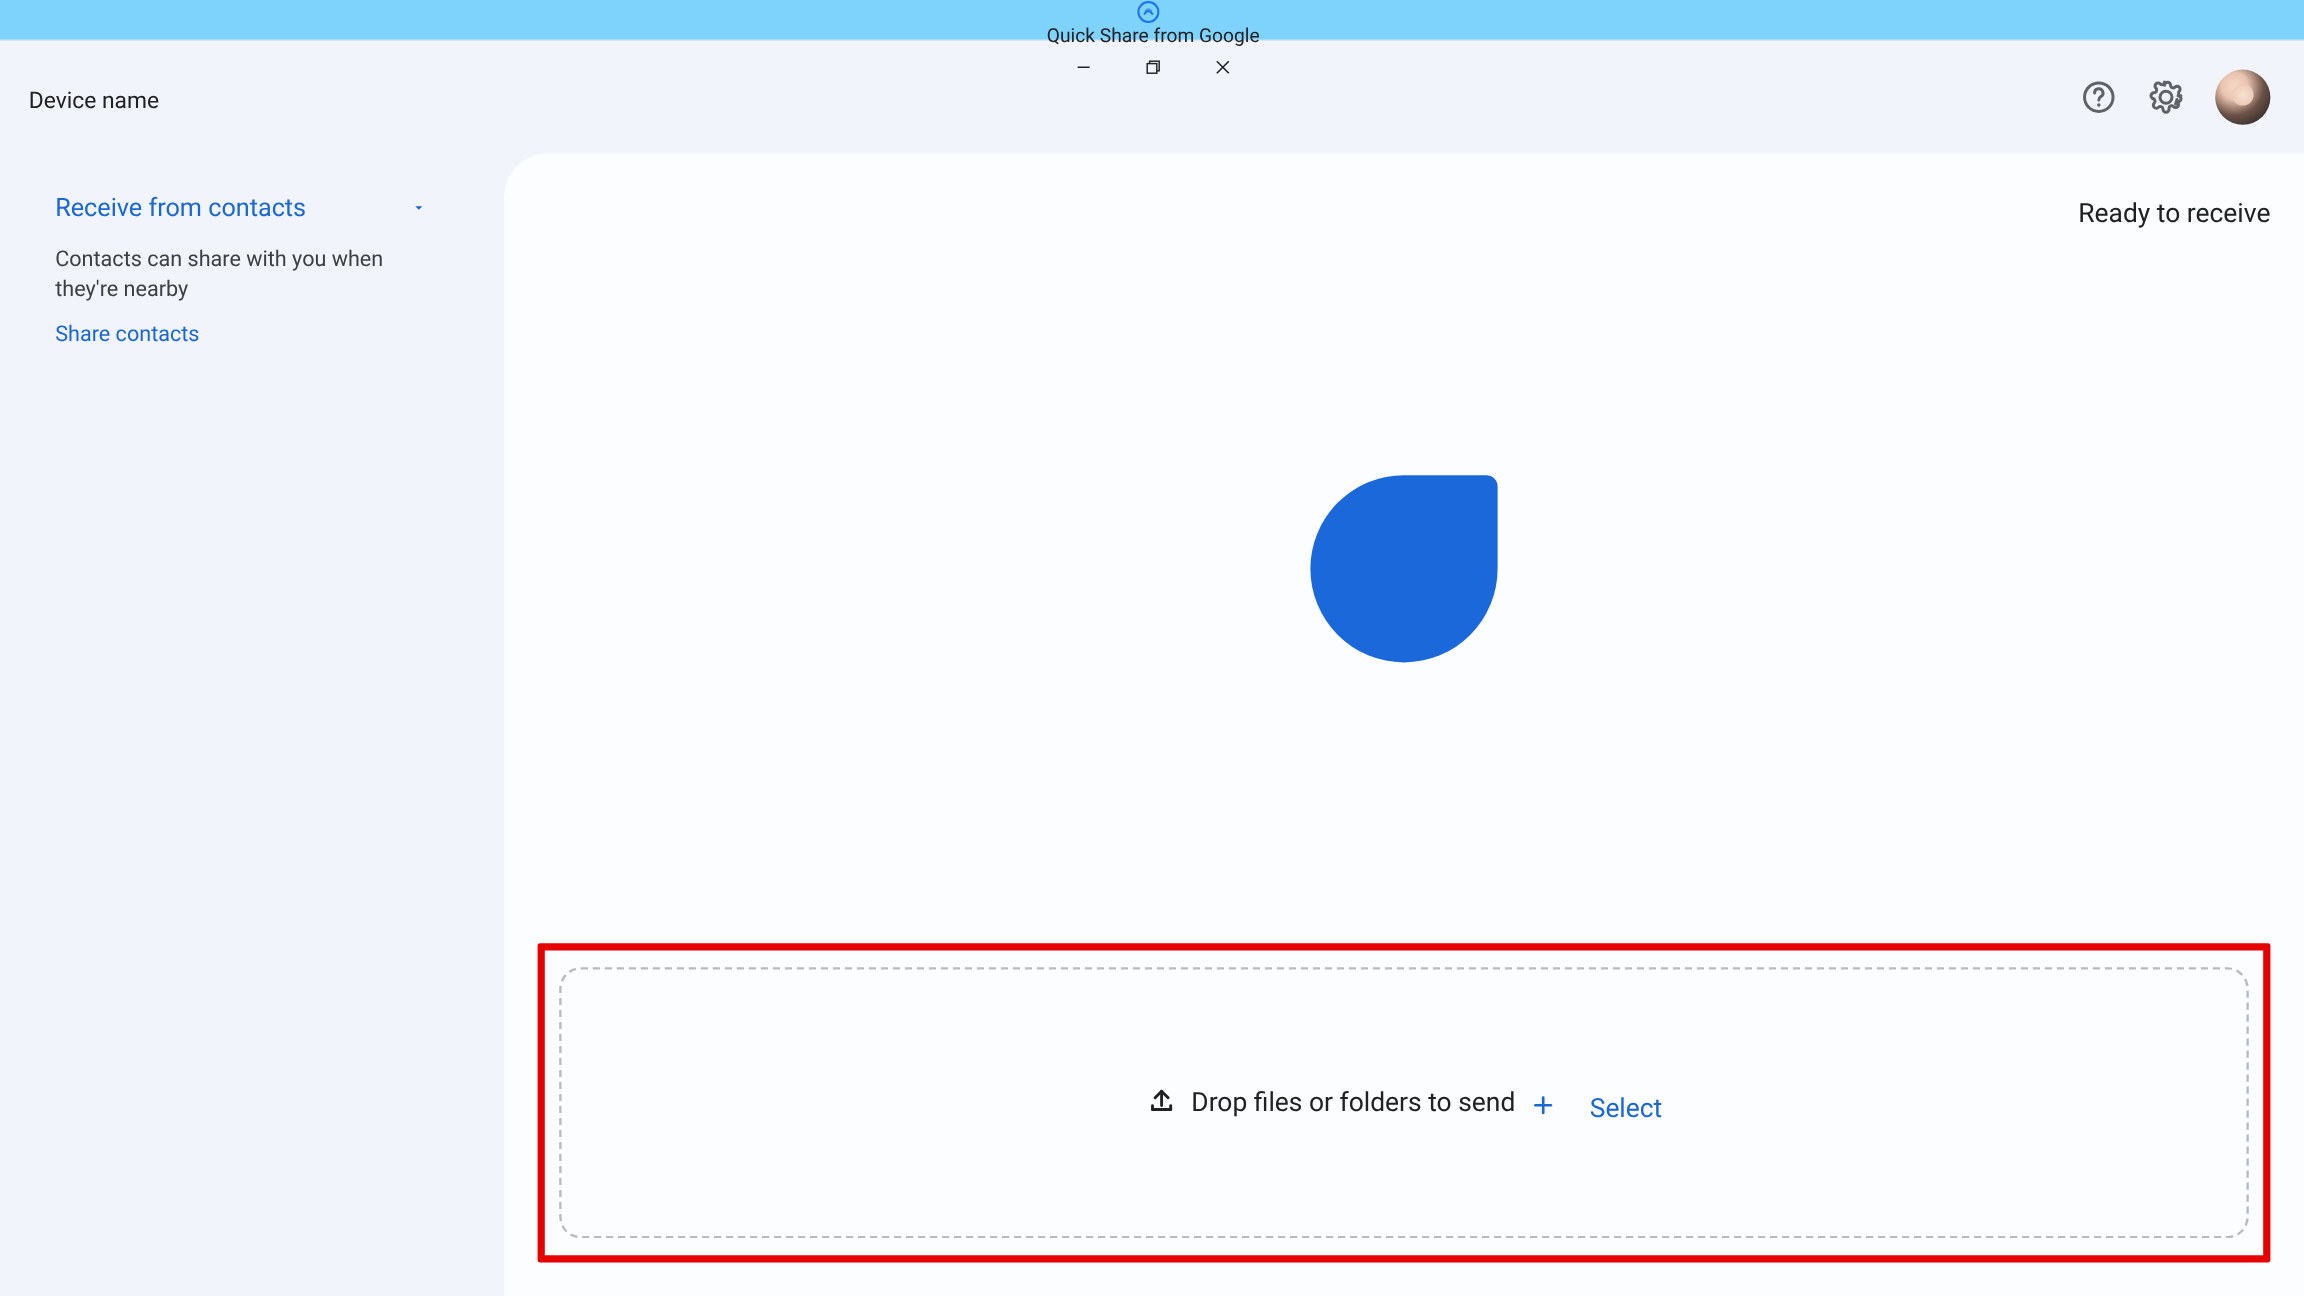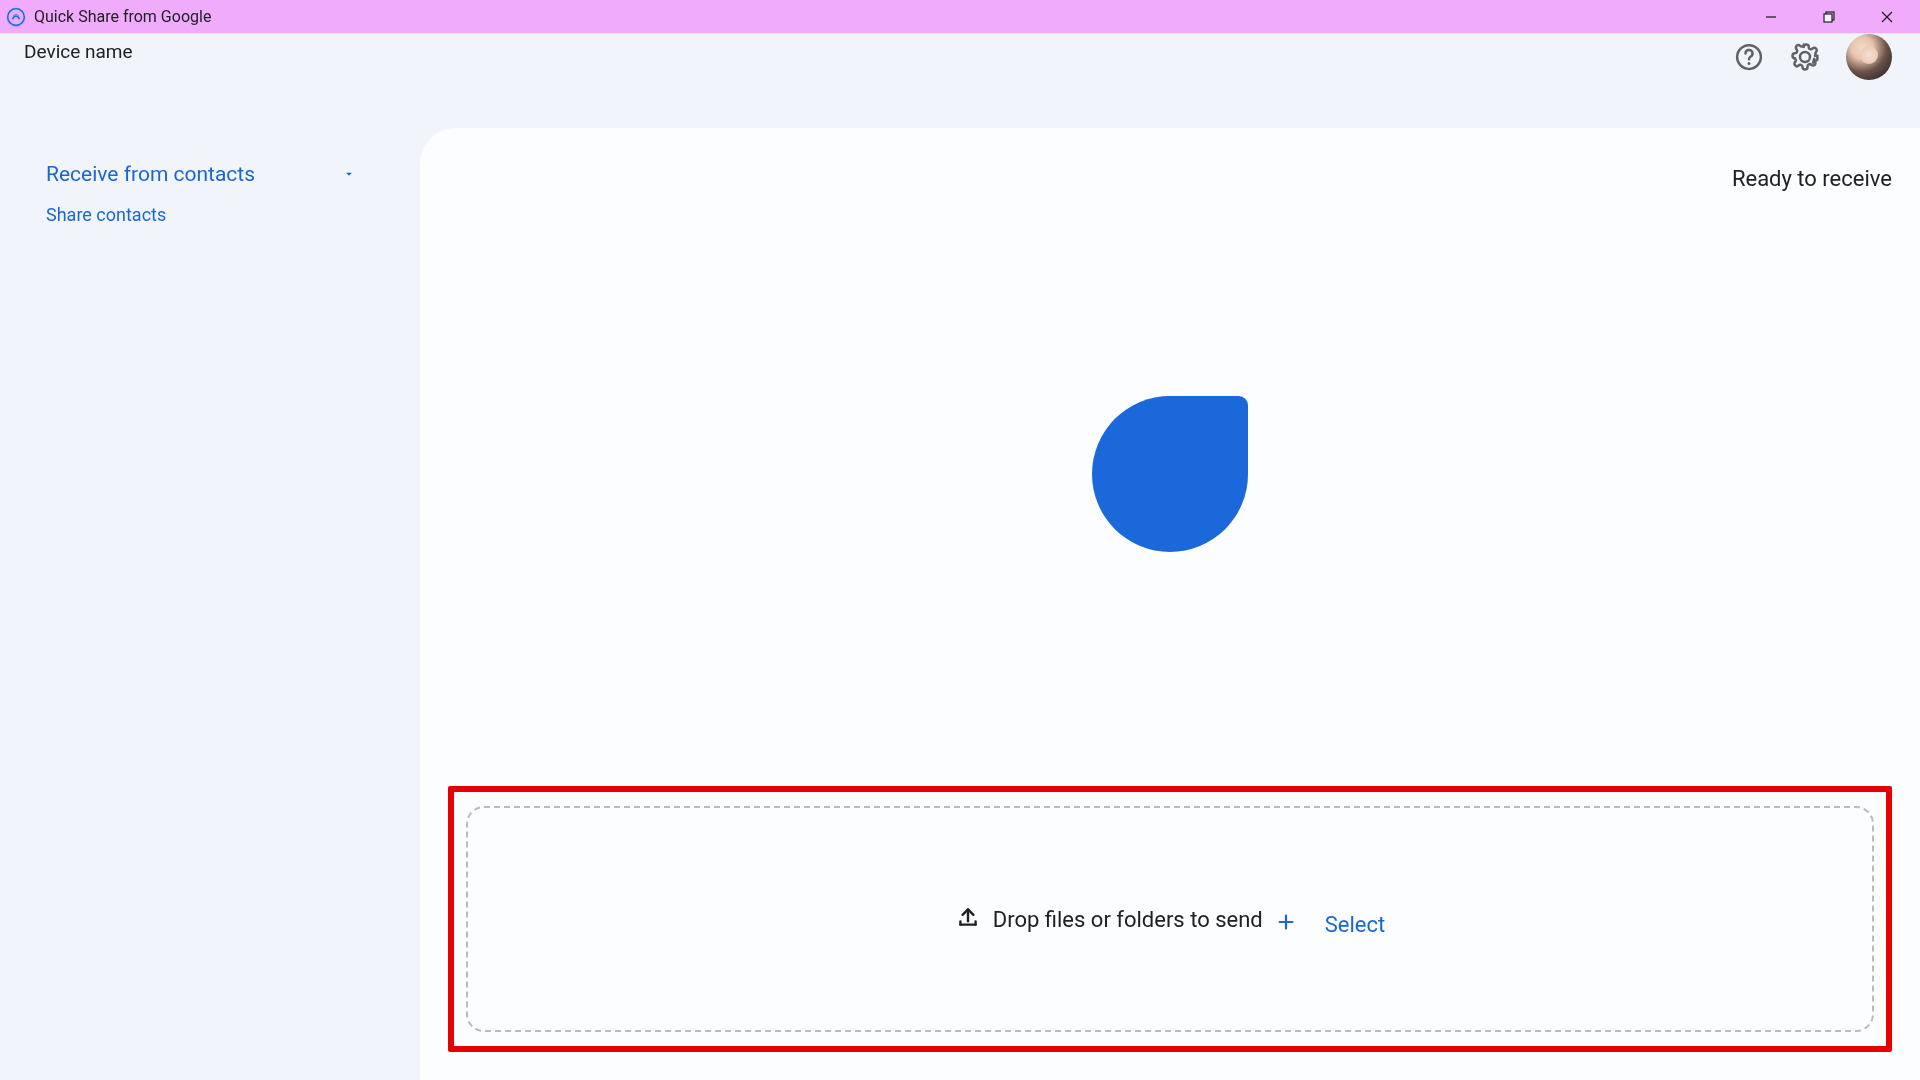--- a/index.html
+++ b/index.html
@@ -8,25 +8,26 @@
     background: #f1f5fb;
     width: 1920px;
     height: 1080px;
     overflow: hidden;
     color: #202124;
   }
 
   
   .title-bar {
     height: 34px;
-    background: #f0abfc;
+    background: #7dd3fc;
     display: flex;
     align-items: center;
     padding: 0 4px 0 6px;
     border-bottom: 1px solid #e4e8ee;
+    flex-direction: column;
   }
   .title-bar .app-icon {
     width: 20px; height: 20px;
     margin-right: 8px;
     display: flex; align-items: center; justify-content: center;
   }
   .title-bar .app-title {
     font-size: 16px;
     color: #202124;
     flex: 1;
@@ -38,21 +39,21 @@
   .win-btn {
     width: 58px; height: 34px;
     display: flex; align-items: center; justify-content: center;
     cursor: pointer;
   }
 
   
   .header {
     height: 94px;
     display: flex;
-    align-items: flex-start;
+    align-items: center;
     padding: 0 28px 0 24px;
     background: #f1f5fb;
   }
   .device-block { flex: 1; padding-top: 6px; }
   .device-label {
     font-size: 19px;
     color: #202124;
     margin-bottom: 2px;
   }
   .device-name {
@@ -251,20 +252,21 @@
 
   <div class="sidebar">
     <div class="receive-dd">
       <span>Receive from contacts</span>
       <span class="chev">
         <svg width="14" height="14" viewBox="0 0 24 24">
             <path d="M7 10l5 5 5-5z" fill="#1967d2"></path>
           </svg>
       </span>
     </div>
+    <div class="receive-desc">Contacts can share with you when they're nearby</div>
     <div class="manage-link">Share contacts</div>
   </div>
 
   <div class="main">
     <div class="ready-text">Ready to receive</div>
 
     <div class="blob-wrap">
       <div class="blob"></div>
     </div>
 

